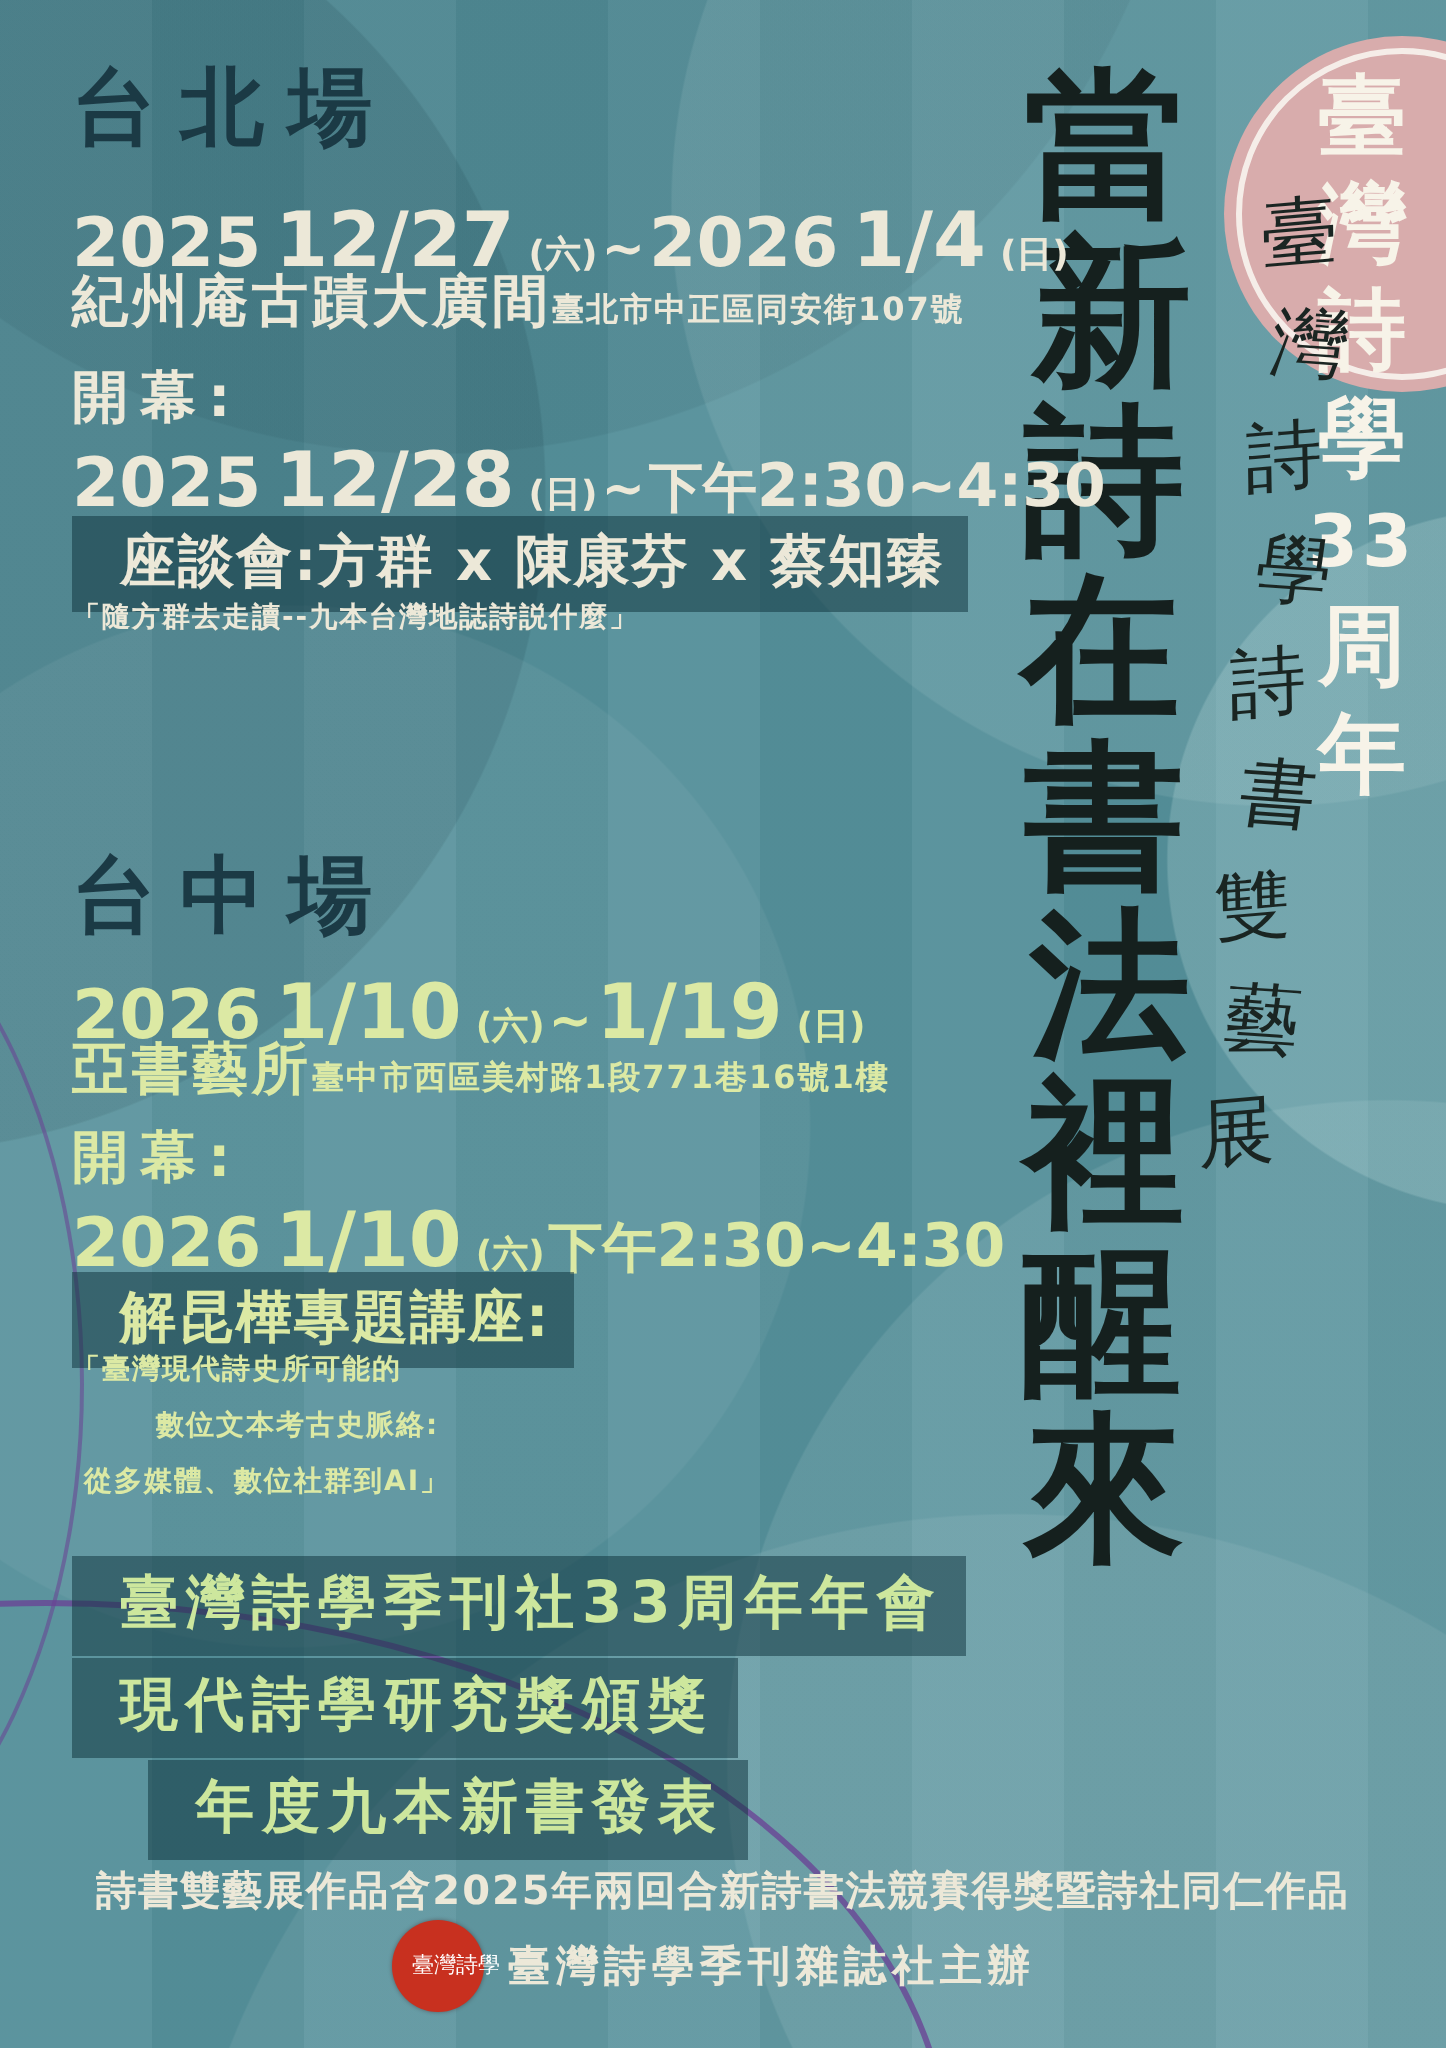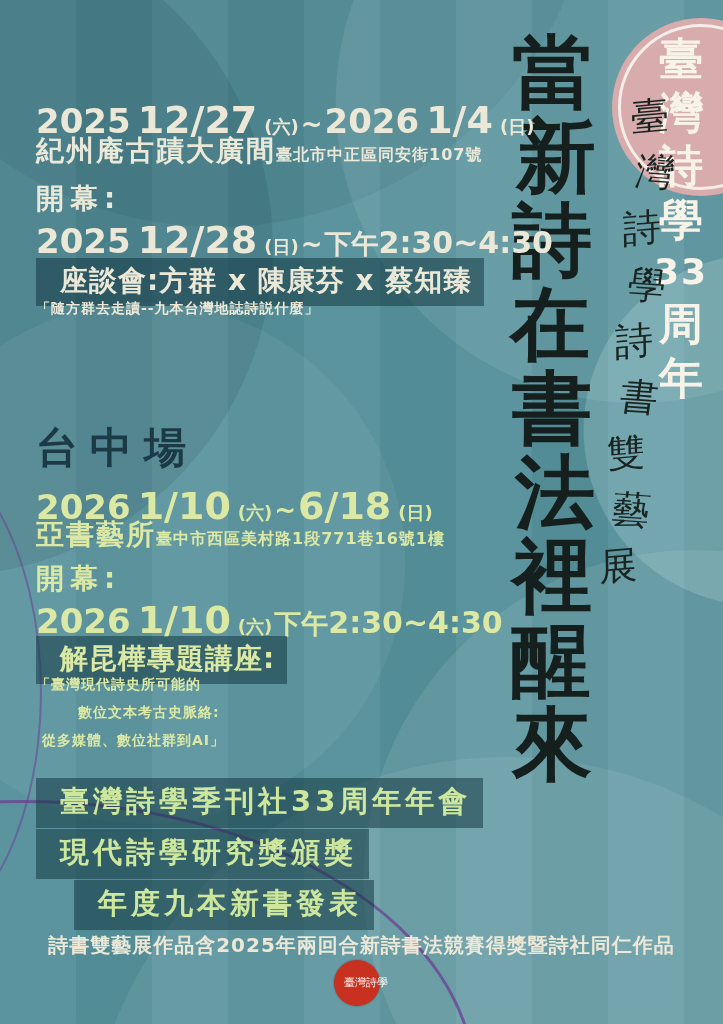--- a/index.html
+++ b/index.html
@@ -100,20 +100,21 @@
     <div>新</div>
     <div>詩</div>
     <div>在</div>
     <div>書</div>
     <div>法</div>
     <div>裡</div>
     <div>醒</div>
     <div>來</div>
   </div>
 
+  <div class="line heading" style="top:26px;">台北場</div>
 
   <div class="line cream" style="top:98px;">
     <span class="num-lg seg">2025</span><span class="num-md seg">12/27</span><span class="paren seg-tight">(六)</span><span class="tilde seg-tight">~</span><span class="num-lg seg">2026</span><span class="num-md seg">1/4</span><span class="paren">(日)</span>
   </div>
 
   <div class="line cream" style="top:132px;">
     <span class="venue-name">紀州庵古蹟大廣間</span><span class="venue-addr">臺北市中正區同安街107號</span>
   </div>
 
   <div class="line cream open-label" style="top:180px;">開幕:</div>
@@ -124,21 +125,21 @@
 
   <div class="line" style="top:258px;">
     <span class="band cream forum">座談會:方群 x 陳康芬 x 蔡知臻</span>
   </div>
 
   <div class="line cream topic" style="top:300px;">「隨方群去走讀--九本台灣地誌詩説什麼」</div>
 
   <div class="line heading" style="top:420px;">台中場</div>
 
   <div class="line green" style="top:484px;">
-    <span class="num-lg seg">2026</span><span class="num-md seg">1/10</span><span class="paren seg-tight">(六)</span><span class="tilde seg-tight">~</span><span class="num-md seg">6/18</span><span class="paren">(日)</span>
+    <span class="num-lg seg">2026</span><span class="num-md seg">1/10</span><span class="paren seg-tight">(六)</span><span class="tilde seg-tight">~</span><span class="num-md seg">1/19</span><span class="paren">(日)</span>
   </div>
 
   <div class="line green" style="top:516px;">
     <span class="venue-name">亞書藝所</span><span class="venue-addr">臺中市西區美村路1段771巷16號1樓</span>
   </div>
 
   <div class="line green open-label" style="top:560px;">開幕:</div>
 
   <div class="line green" style="top:598px;">
     <span class="num-lg seg">2026</span><span class="num-md seg">1/10</span><span class="paren seg-tight">(六)</span><span class="pm">下午</span><span class="time">2:30~4:30</span>
@@ -161,15 +162,16 @@
   <div class="line" style="top:880px;margin-left:38px;">
     <span class="band ban-green banner">年度九本新書發表</span>
   </div>
 
   <div class="line cream footer-note" style="top:932px;">詩書雙藝展作品含2025年兩回合新詩書法競賽得獎暨詩社同仁作品</div>
 
   <div class="line organizer-row" style="top:960px;">
     <div class="seal">
       <span>臺灣詩學</span>
     </div>
+    <span class="cream organizer-text">臺灣詩學季刊雜誌社主辦</span>
   </div>
 
 </div>
 
 </body></html>

